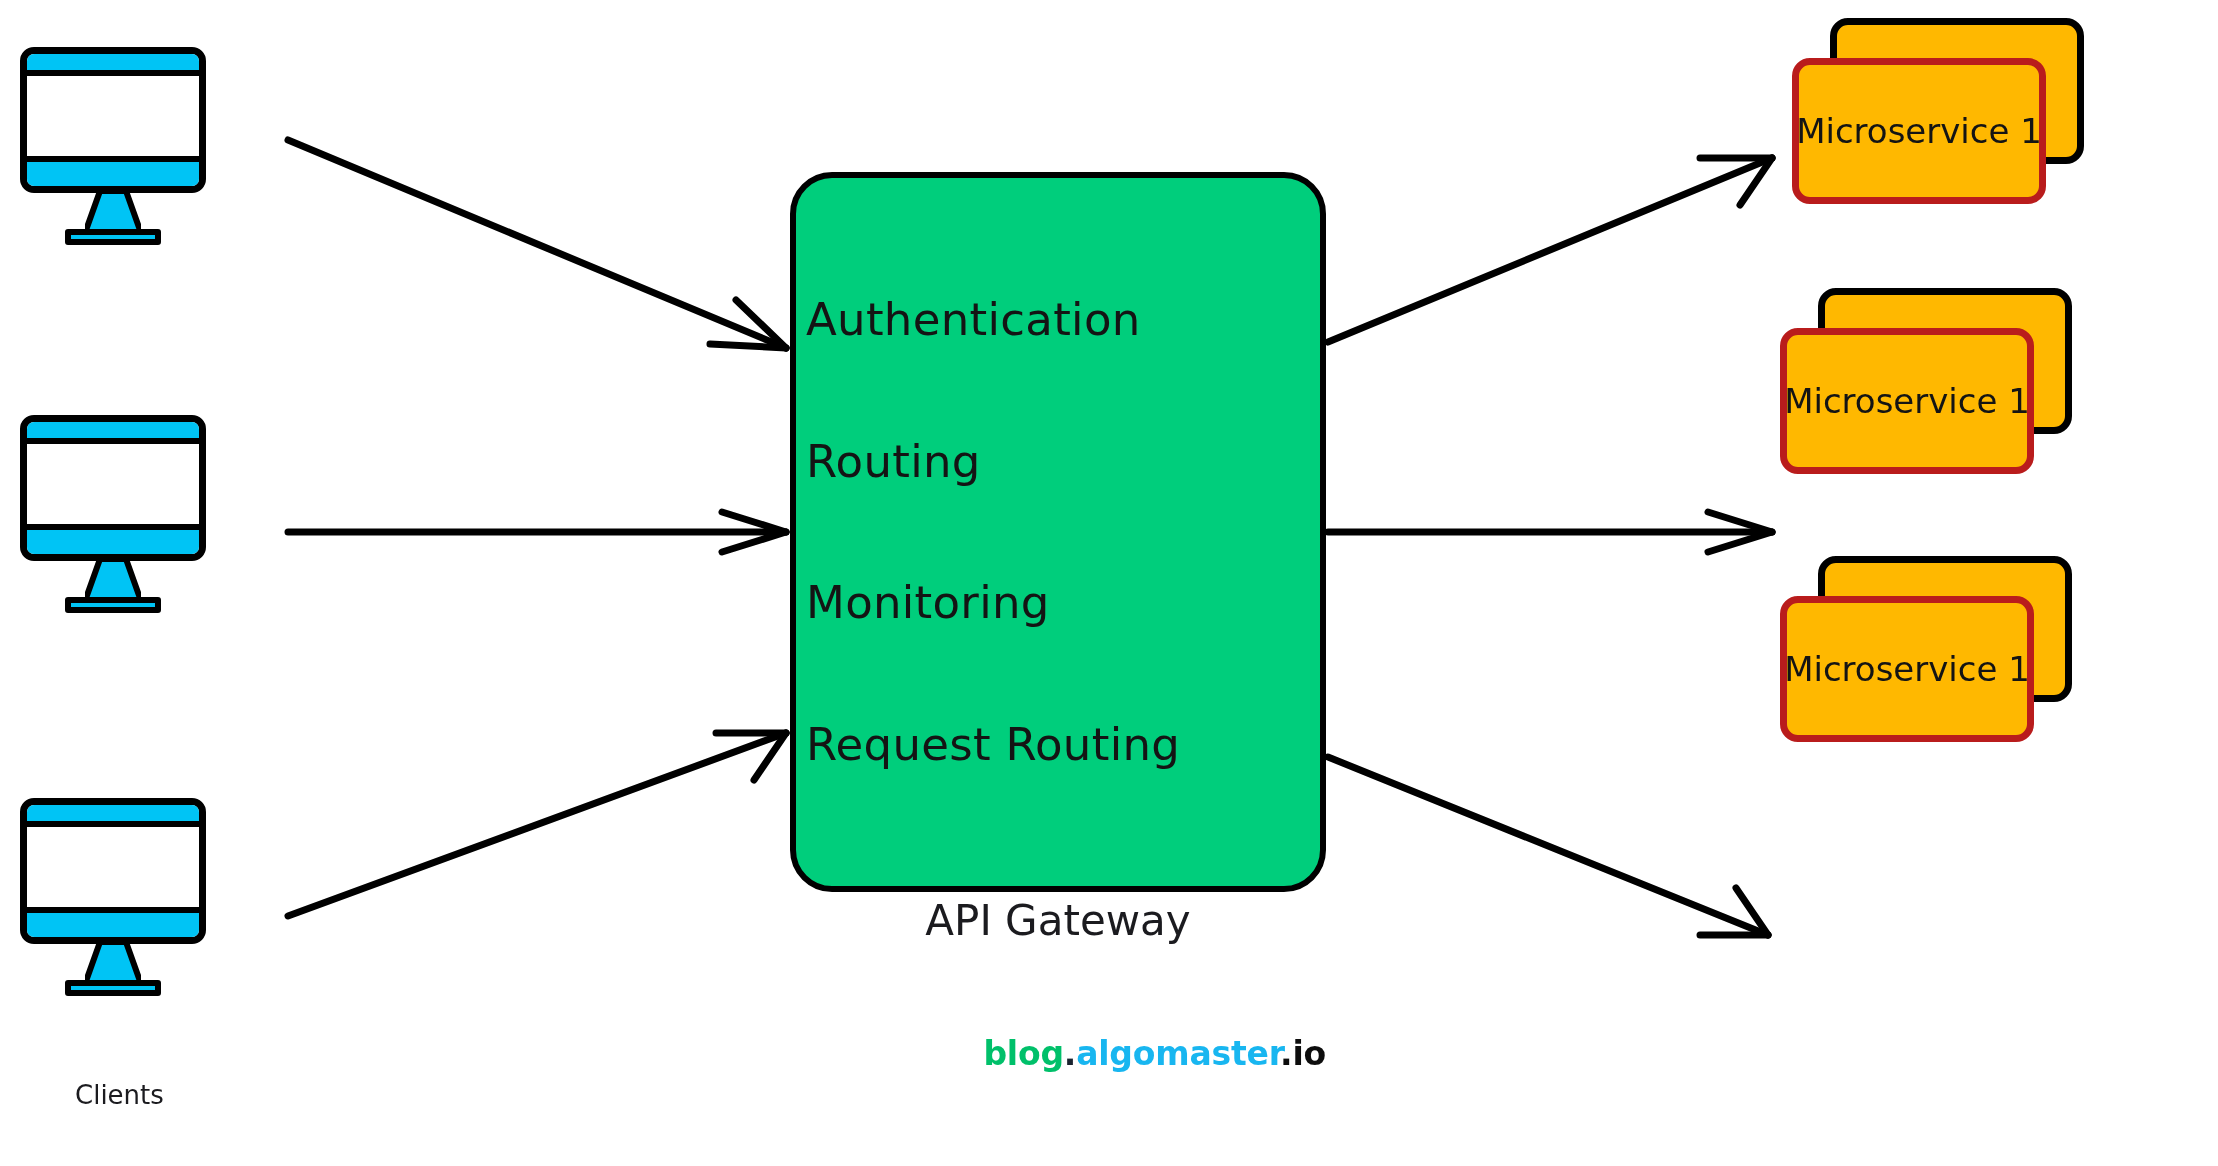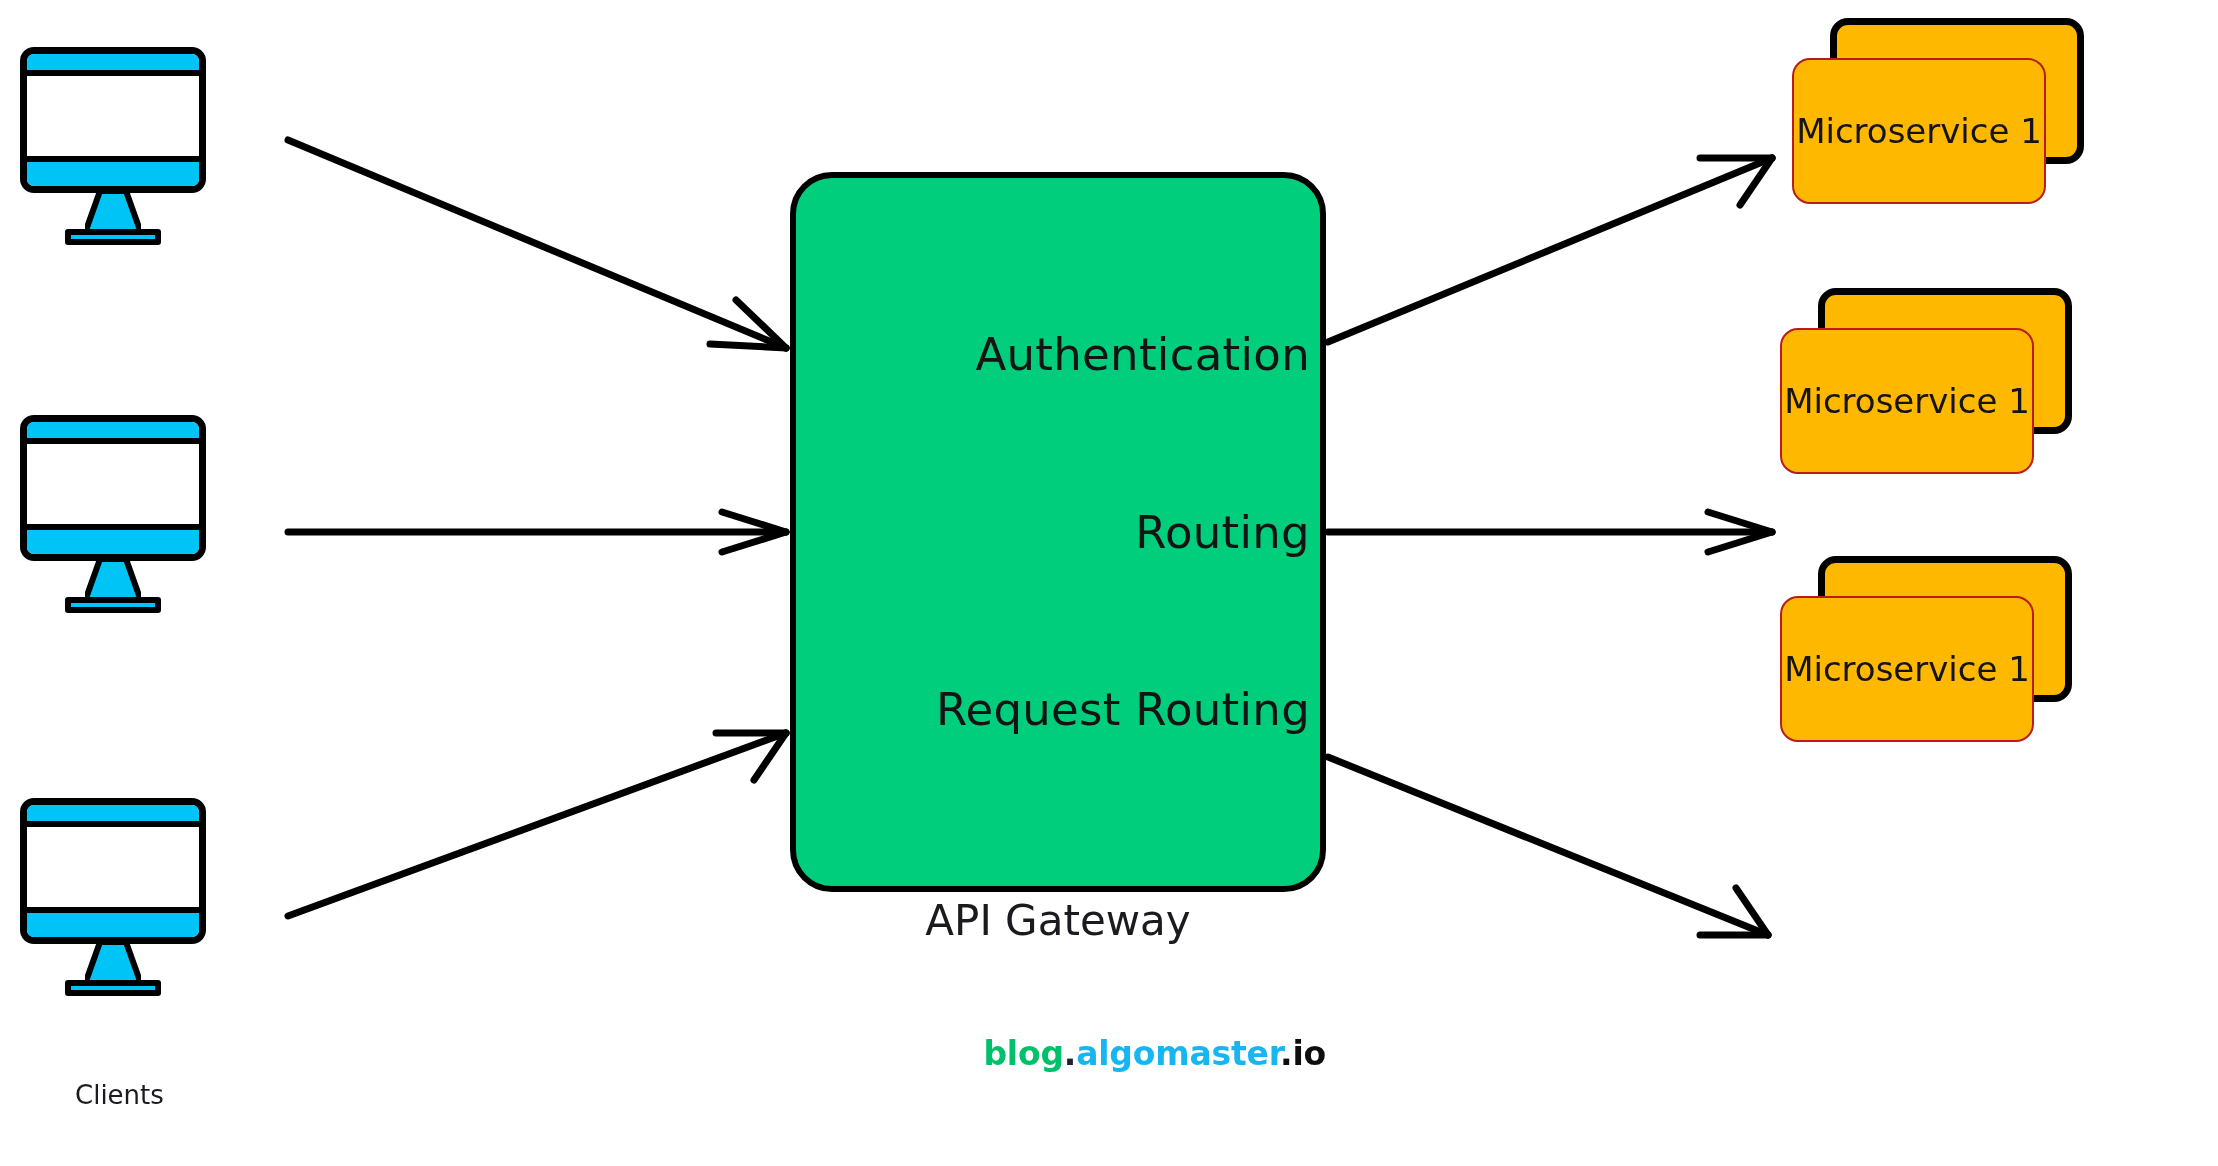--- a/index.html
+++ b/index.html
@@ -101,21 +101,21 @@
     left: 790px;
     top: 172px;
     width: 536px;
     height: 720px;
     box-sizing: border-box;
     background: #00ce7c;
     border: 6px solid #000000;
     border-radius: 42px;
     display: flex;
     flex-direction: column;
-    align-items: flex-end;
+    align-items: flex-start;
     justify-content: space-evenly;
     padding: 26px 10px;
   }
   .gateway-feature {
     font-family: "DejaVu Sans", sans-serif;
     font-size: 45px;
     color: #141414;
     text-align: center;
     white-space: nowrap;
     letter-spacing: 0.3px;
@@ -166,21 +166,21 @@
     border-radius: 18px;
   }
   .service-stack .card-front {
     position: absolute;
     left: 0px;
     top: 40px;
     width: 254px;
     height: 146px;
     box-sizing: border-box;
     background: #ffb800;
-    border: 2px solid #b91c1c;
+    border: 7px solid #b91c1c;
     border-radius: 18px;
     display: flex;
     align-items: center;
     justify-content: center;
   }
   .service-label {
     font-family: "DejaVu Sans", sans-serif;
     font-size: 34px;
     color: #141414;
     white-space: nowrap;
@@ -263,20 +263,21 @@
       <polygon points="15,0 41,0 56,42 0,42" fill="#00c4f5" stroke="#000000" stroke-width="6"></polygon>
     </svg>
     <div class="stand-base"></div>
   </div>
 
   <div class="clients-label" style="left:75px; top:1080px;">Clients</div>
 
   <div class="gateway-box">
     <div class="gateway-feature">Authentication</div>
     <div class="gateway-feature">Routing</div>
+    <div class="gateway-feature">Monitoring</div>
     <div class="gateway-feature">Request Routing</div>
   </div>
 
   <div class="gateway-caption">API Gateway</div>
 
   <div class="watermark">
     <span class="wm-blog">blog</span><span class="wm-dot1">.</span><span class="wm-algo">algomaster</span><span class="wm-io">.io</span>
   </div>
 
   <div class="service-stack" style="left:1792px; top:18px;">

